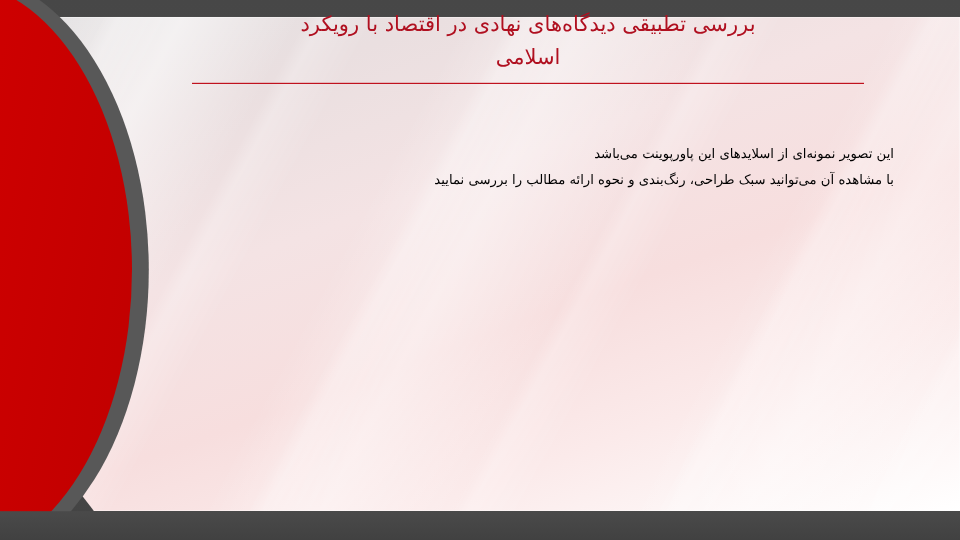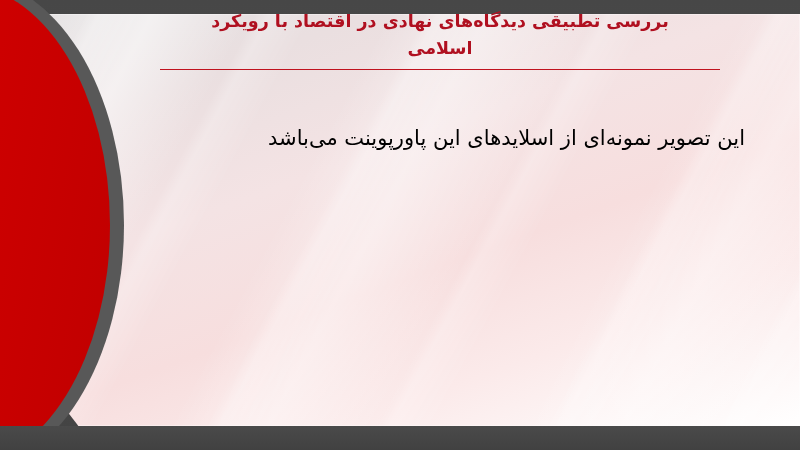--- a/index.html
+++ b/index.html
@@ -96,21 +96,21 @@
   .title-block {
     position: absolute;
     left: 110px;
     top: 8px;
     width: 660px;
     text-align: center;
   }
   .title-text {
     color: #b01020;
     font-size: 17.5px;
-    font-weight: bold;
+    font-weight: normal;
     line-height: 1.55;
     direction: rtl;
     text-align: center;
     white-space: pre-line;
     letter-spacing: 0;
   }
   .title-rule {
     margin: 7px auto 0 auto;
     width: 560px;
     height: 0;
@@ -121,21 +121,21 @@
   .body-block {
     position: absolute;
     right: 55px;
     top: 118px;
     width: 640px;
     direction: rtl;
     text-align: right;
   }
   .body-line {
     color: #000000;
-    font-size: 21px;
+    font-size: 11px;
     line-height: 1.94;
     direction: rtl;
     text-align: right;
     white-space: nowrap;
   }
 
   
   .bottom-edge {
     position: absolute;
     left: 0;
@@ -159,17 +159,18 @@
   <div class="ellipse-inner"></div>
 
   <div class="title-block">
     <div class="title-text">بررسی تطبیقی دیدگاه‌های نهادی در اقتصاد با رویکرد
 اسلامی</div>
     <div class="title-rule"></div>
   </div>
 
   <div class="body-block">
     <div class="body-line">این تصویر نمونه‌ای از اسلایدهای این پاورپوینت می‌باشد</div>
+    <div class="body-line">با مشاهده آن می‌توانید سبک طراحی، رنگ‌بندی و نحوه ارائه مطالب را بررسی نمایید</div>
   </div>
 
   <div class="bottom-edge"></div>
 
 </div>
 
 </body></html>

